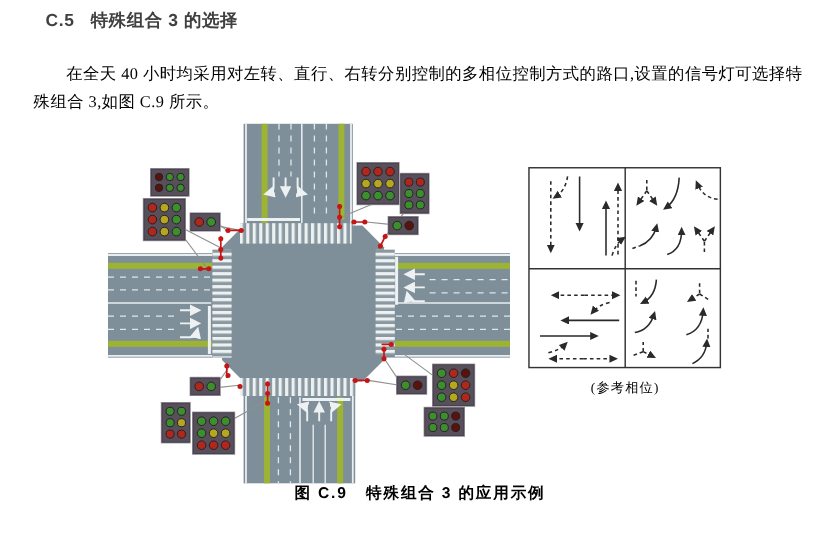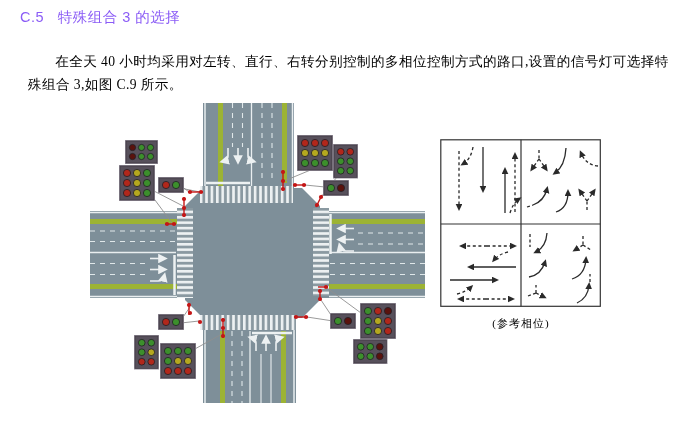--- a/index.html
+++ b/index.html
@@ -1,19 +1,19 @@
 <!DOCTYPE html>
 <html><head>
 <meta charset="utf-8">
 <style>
   html,body{margin:0;padding:0;background:#ffffff;}
   .page{position:relative;width:700px;height:445px;background:#ffffff;overflow:hidden;
         font-family:"Liberation Serif",serif;color:#111;}
-  .heading{position:absolute;left:20px;top:8px;font-family:"Liberation Sans",sans-serif;
-           font-weight:normal;font-size:14.5px;letter-spacing:0.5px;white-space:pre;color:#8b5cf6;}
+  .heading{position:absolute;left:38px;top:8px;font-family:"Liberation Sans",sans-serif;
+           font-weight:bold;font-size:14.5px;letter-spacing:0.5px;white-space:pre;color:#404040;}
   .para{position:absolute;left:28px;top:50px;width:648px;font-size:13.6px;line-height:23px;
         text-indent:2em;letter-spacing:0.4px;color:#000;}
   .figure-area{position:absolute;left:0;top:100px;width:700px;height:345px;}
   .ix-svg{position:absolute;left:88px;top:3px;}
   .phase-panel{position:absolute;left:400px;top:38px;width:162px;height:200px;margin-left:40px;}
   .phase-label{position:absolute;left:0;top:178px;width:162px;text-align:center;
                font-size:11px;letter-spacing:1px;color:#000;}
   .caption{position:absolute;left:0;top:302px;width:700px;text-align:center;
            font-family:"Liberation Sans",sans-serif;font-weight:bold;font-size:13px;
            letter-spacing:1.5px;color:#000;white-space:pre;}
@@ -366,14 +366,15 @@
           <path d="M512,296 L520,293" stroke-dasharray="3 2.4"></path>
           <path d="M520,293 L528,297" stroke-dasharray="3 2.4" marker-end="url(#mA)"></path>
           <path d="M520,293 V285" stroke-dasharray="3 2.4"></path>
           <path d="M561,303 Q572,298 573,285" marker-end="url(#mA)"></path>
           <path d="M574,282 V274" stroke-dasharray="3 2.4"></path>
         </g>
       </svg>
       <div class="phase-label">(参考相位)</div>
     </div>
 
+    <div class="caption">图 C.9   特殊组合 3 的应用示例</div>
   </div>
 </div>
 
 </body></html>

